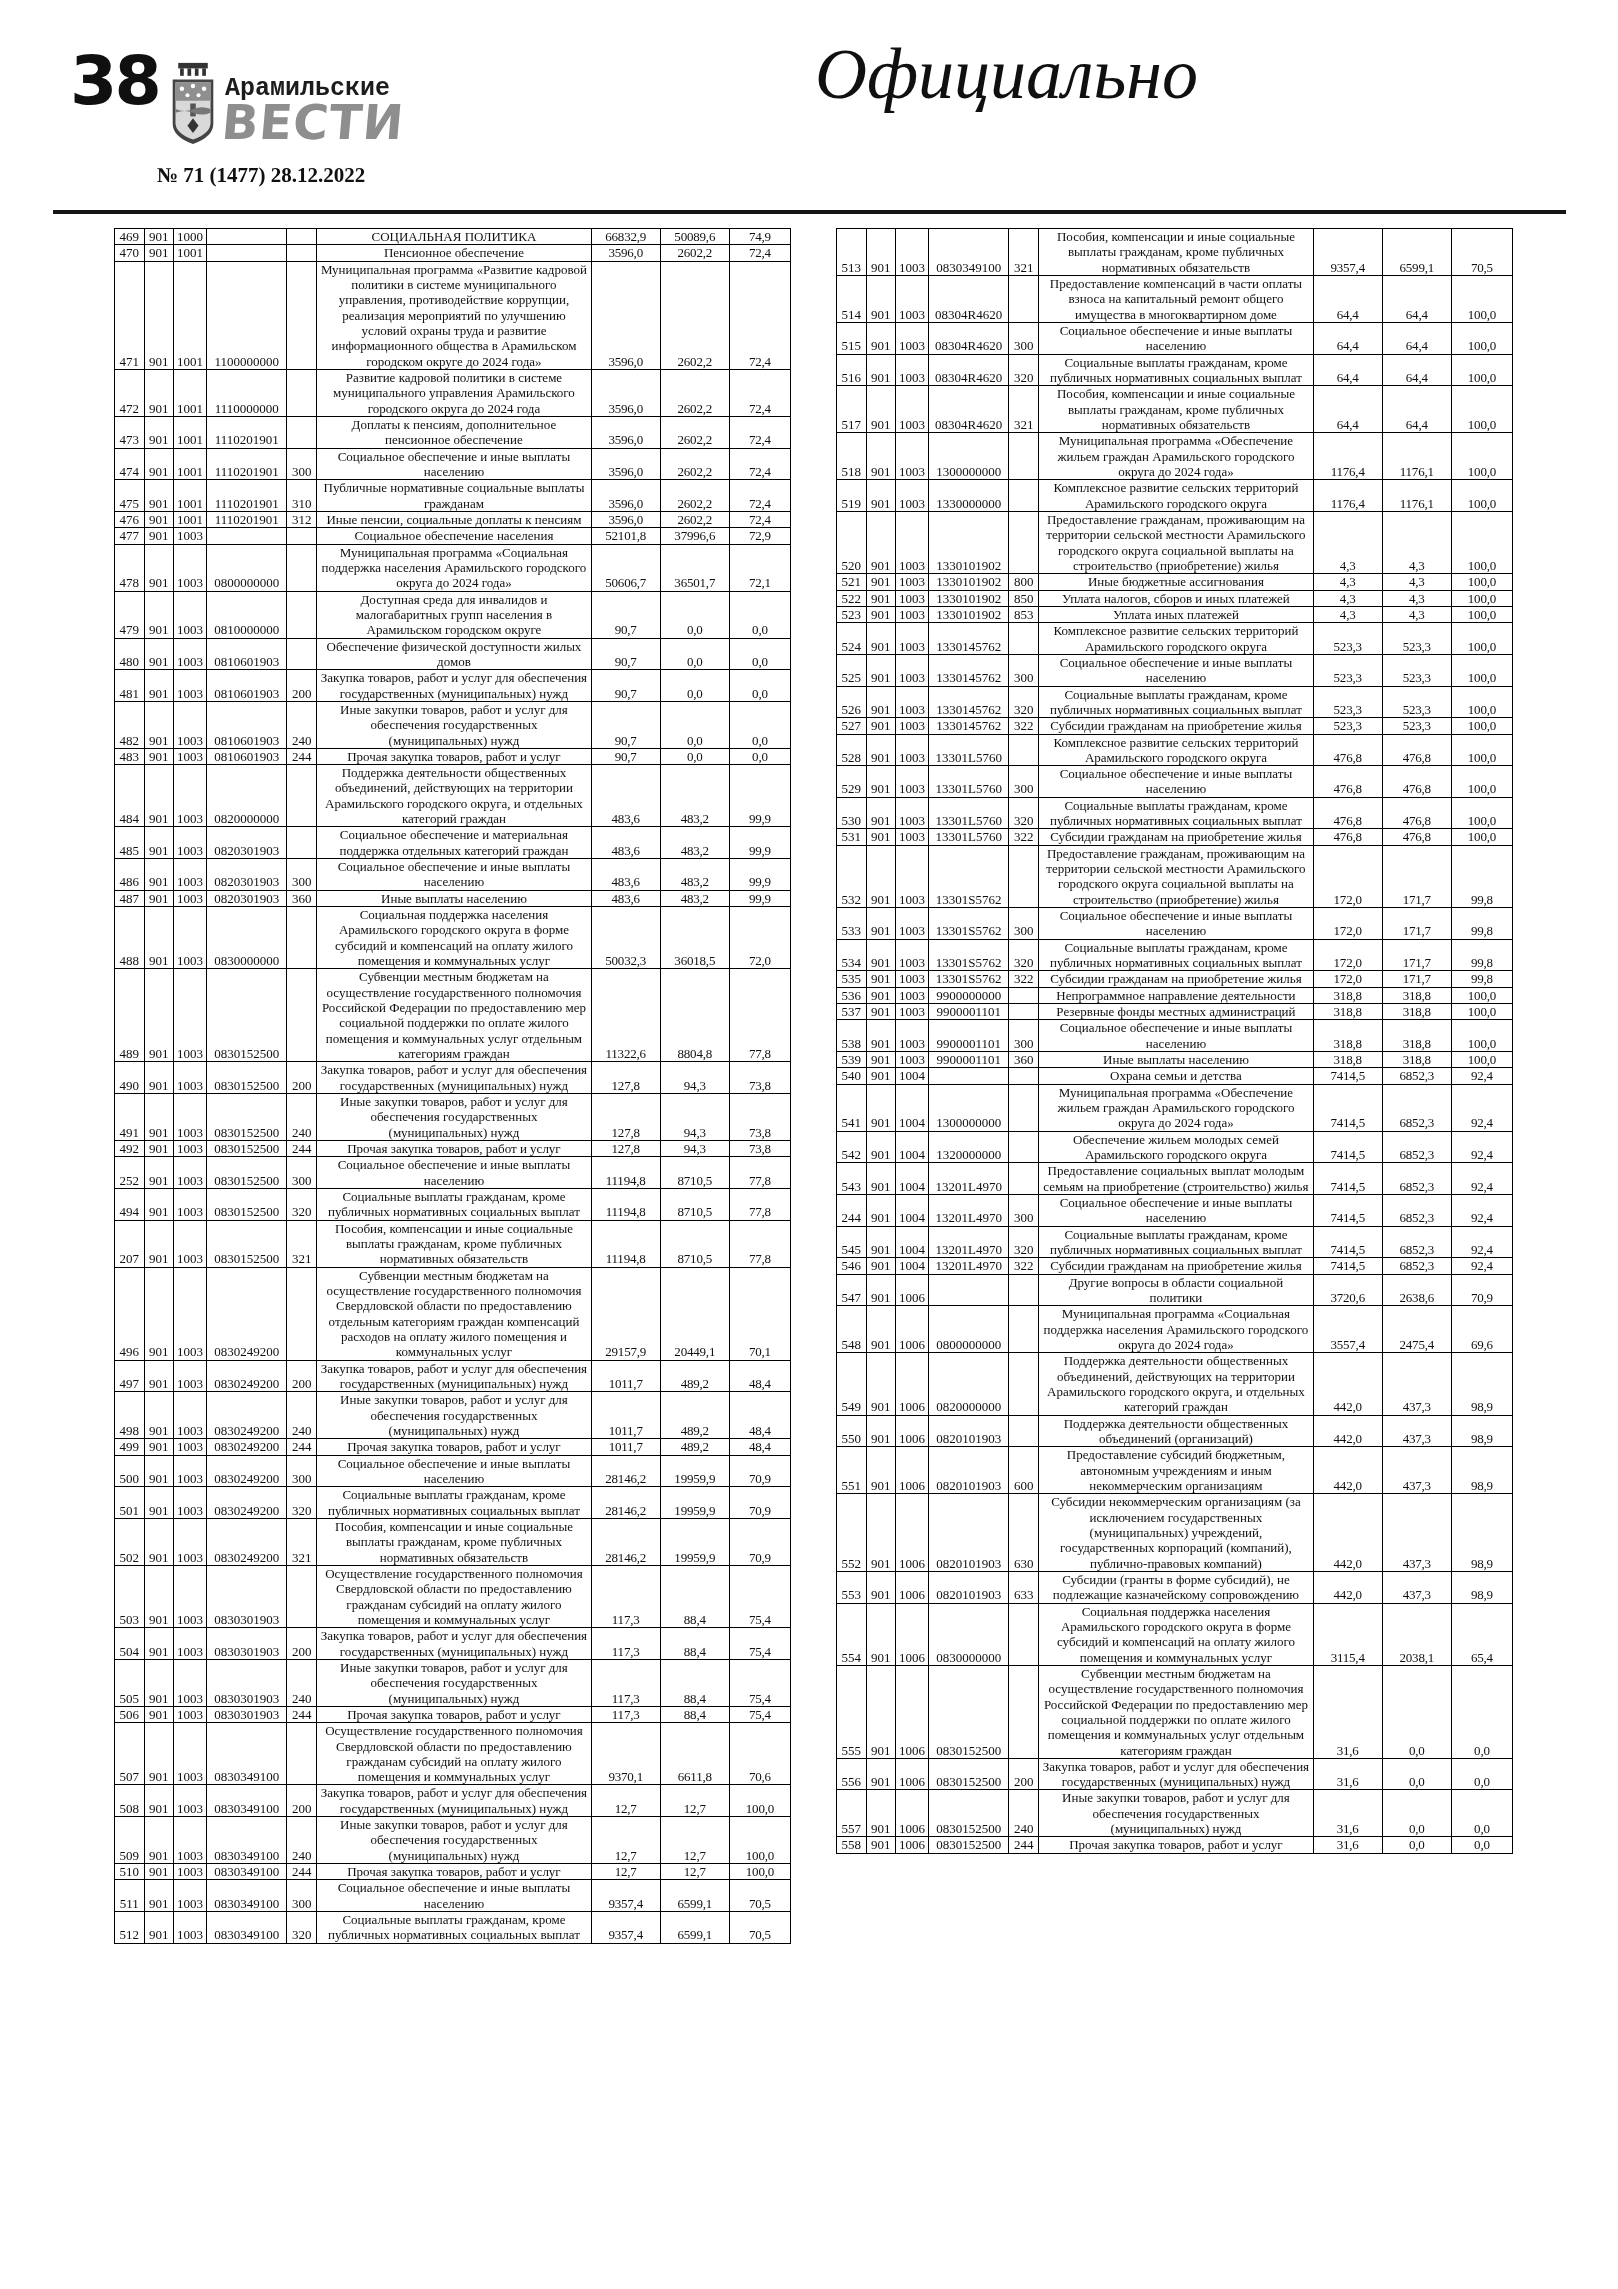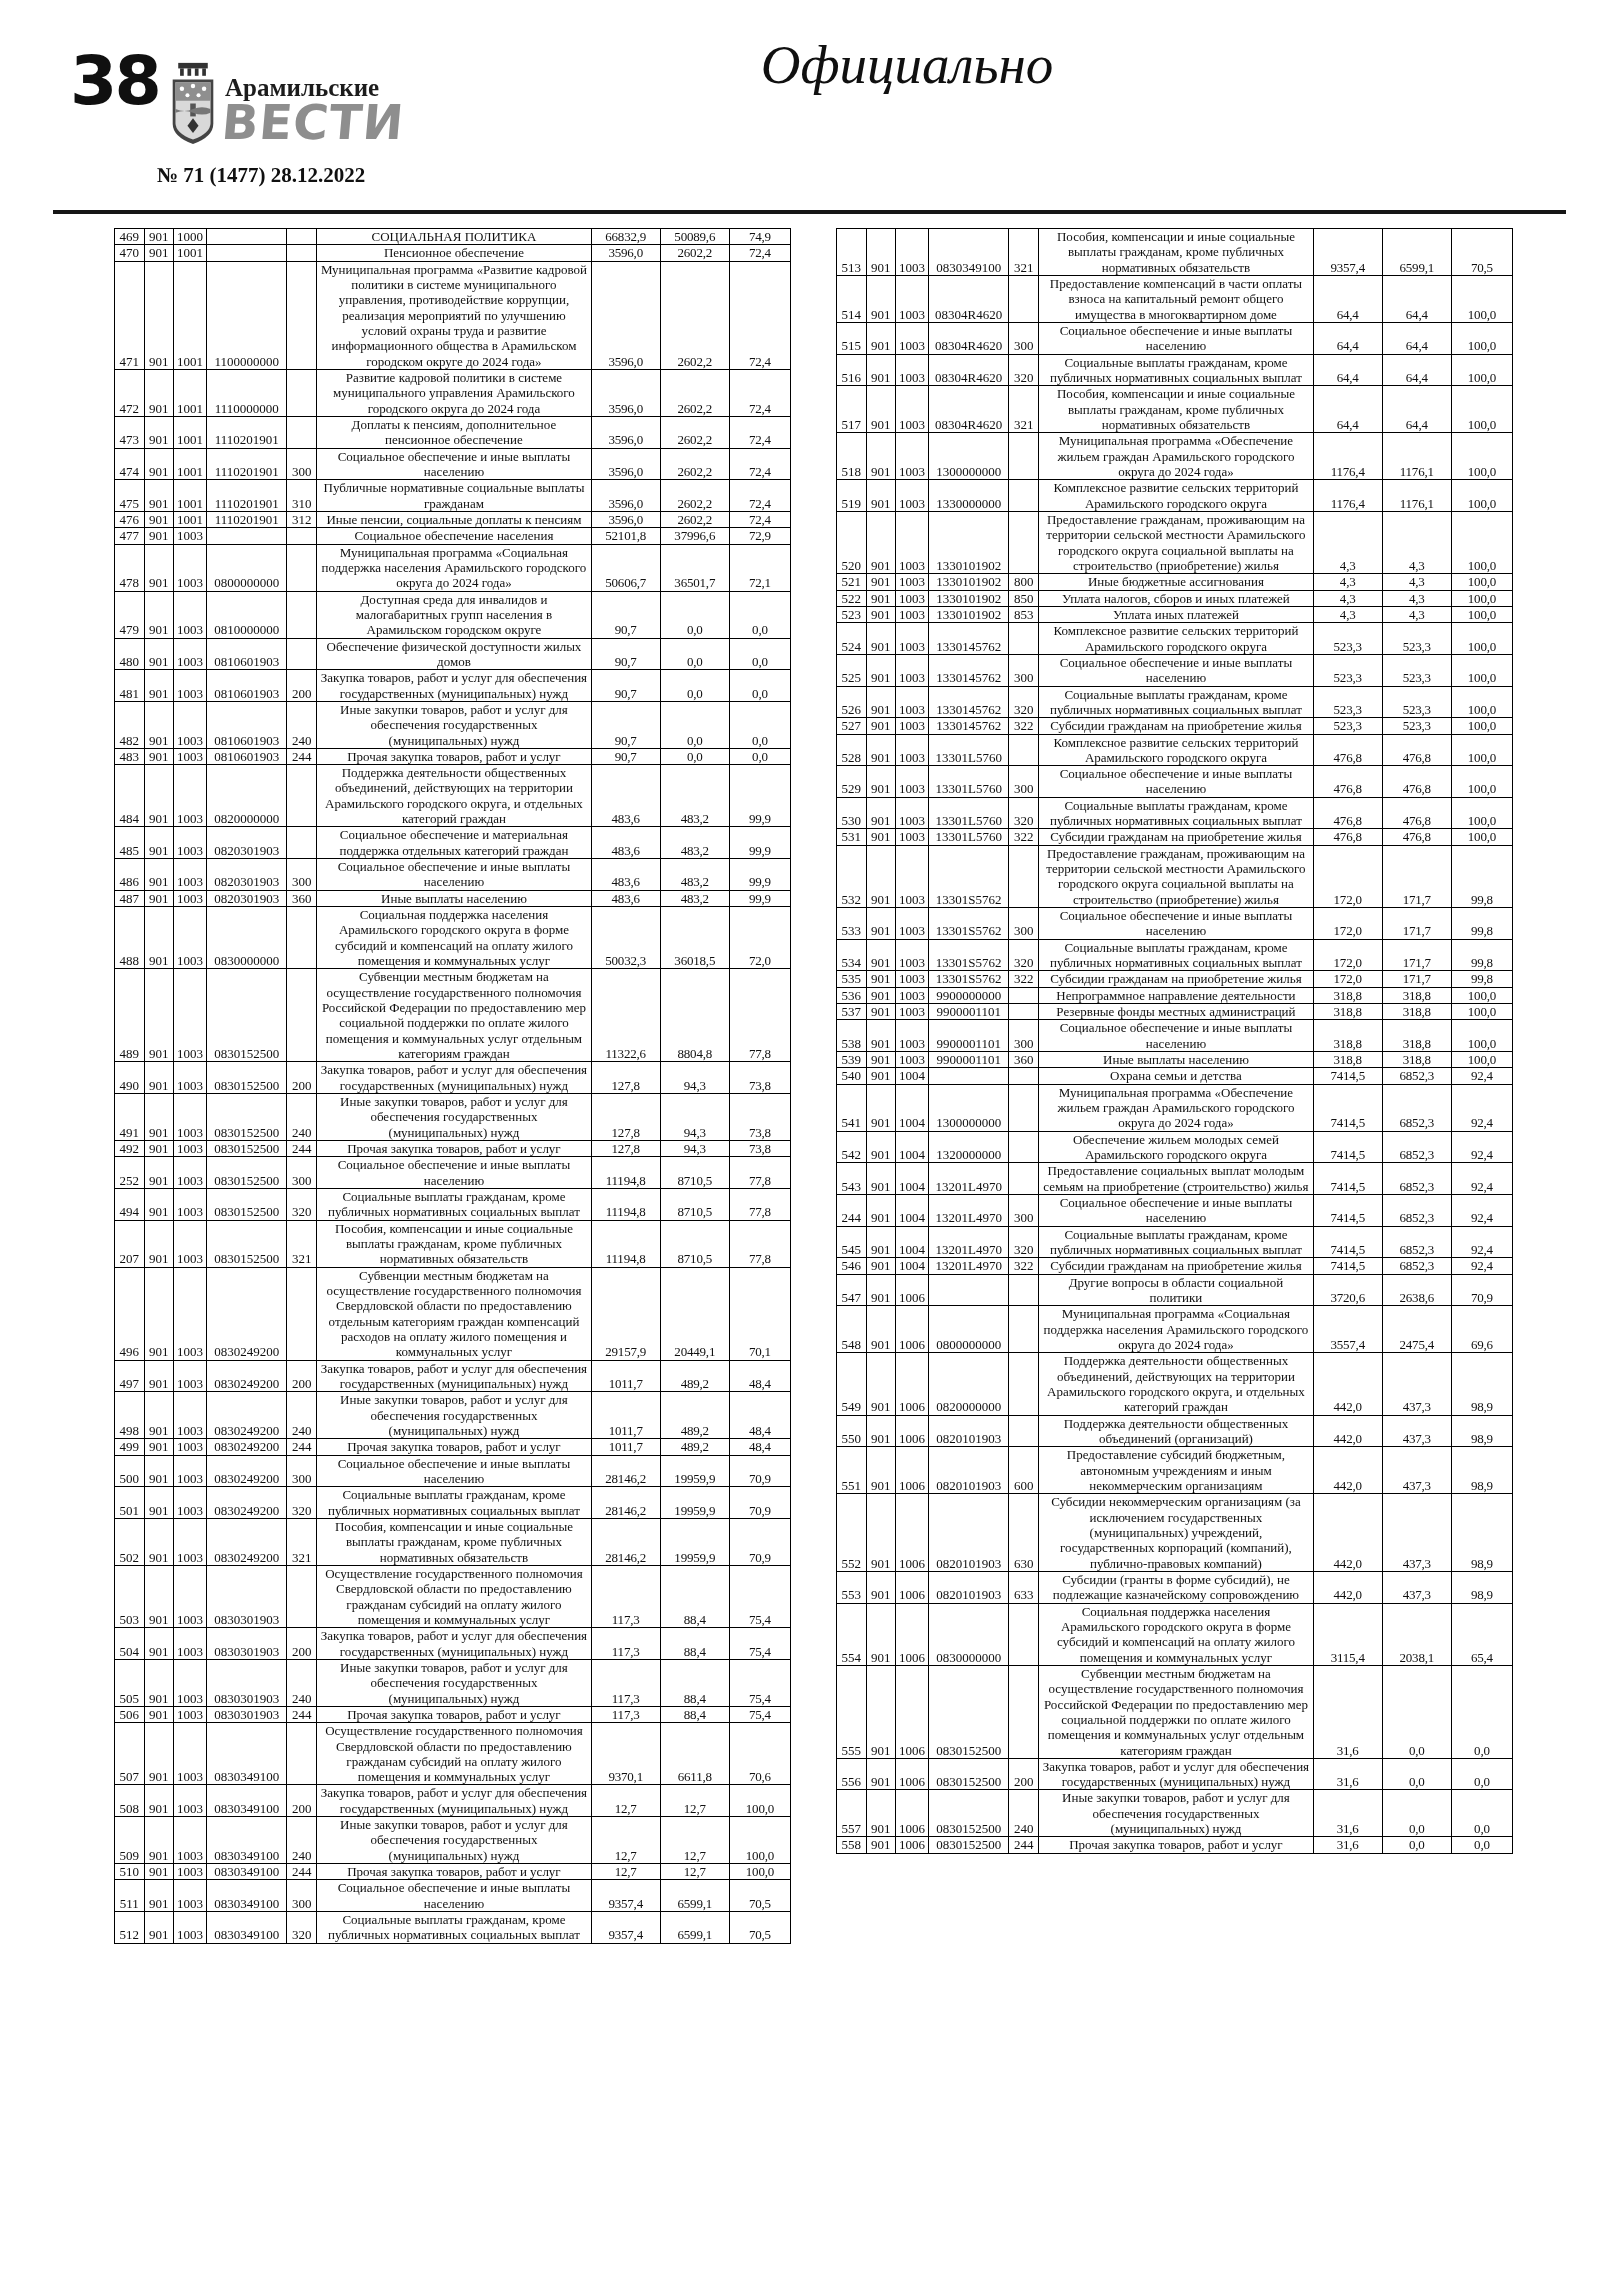--- a/index.html
+++ b/index.html
@@ -10,31 +10,31 @@
   
   .header{position:relative;height:269px;}
   .pagenum{
     position:absolute;left:70px;top:41px;
     font-family:"DejaVu Sans", sans-serif;font-weight:bold;
     font-size:68px;letter-spacing:-2.8px;
   }
   .crest{position:absolute;left:169px;top:61px;width:48px;height:85px;}
   .brand1{
     position:absolute;left:225px;top:74px;
-    font-family:Liberation Serif, serif;font-weight:bold;font-size:25px;color:#1c1c1c;
+    font-family:Liberation Mono, monospace;font-weight:bold;font-size:25px;color:#1c1c1c;
   }
   .brand2{
     position:absolute;left:222px;top:94px;
     font-family:"DejaVu Sans", sans-serif;font-weight:bold;font-size:48px;
     color:#8e8e8e;letter-spacing:0.9px;transform:skewX(-5deg);
   }
   .issue{position:absolute;left:157px;top:155px;font-size:21px;font-weight:bold;margin-top:8px;}
   .official{
-    position:absolute;left:584px;top:33px;width:646px;text-align:center;
-    font-style:italic;font-size:55px;font-family:"Liberation Serif", serif;
+    position:absolute;left:552px;top:33px;width:646px;text-align:right;
+    font-style:italic;font-size:72px;font-family:"Liberation Serif", serif;
   }
   .rule{position:absolute;left:53px;right:53px;top:210px;height:3.7px;background:#161616;}
   
   .tables{
     position:absolute;top:228px;left:114px;
     display:flex;gap:45px;align-items:flex-start;
   }
   table.budget{border-collapse:collapse;table-layout:fixed;width:677px;}
   table.budget td{
     border:0.9px solid #000;text-align:center;vertical-align:bottom;

